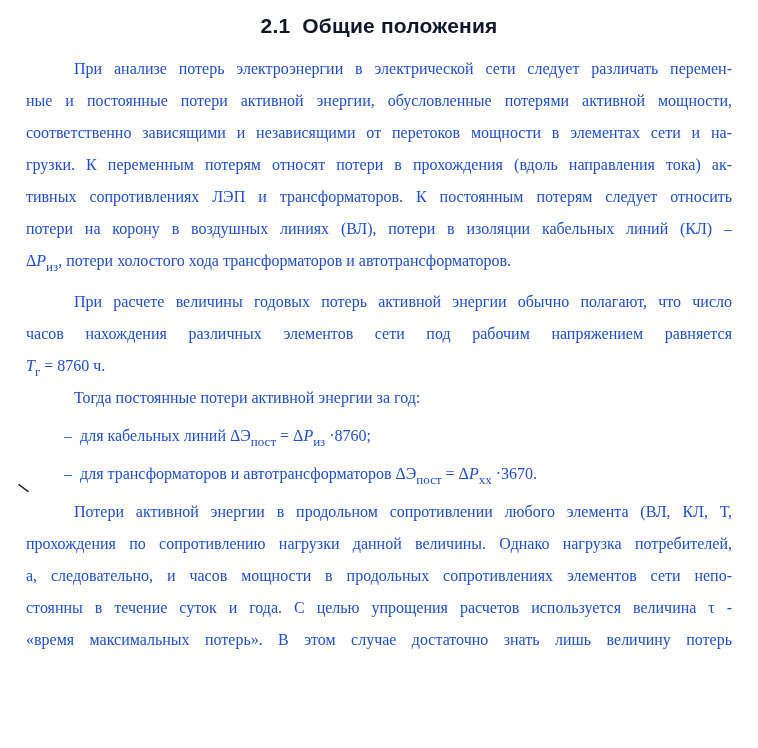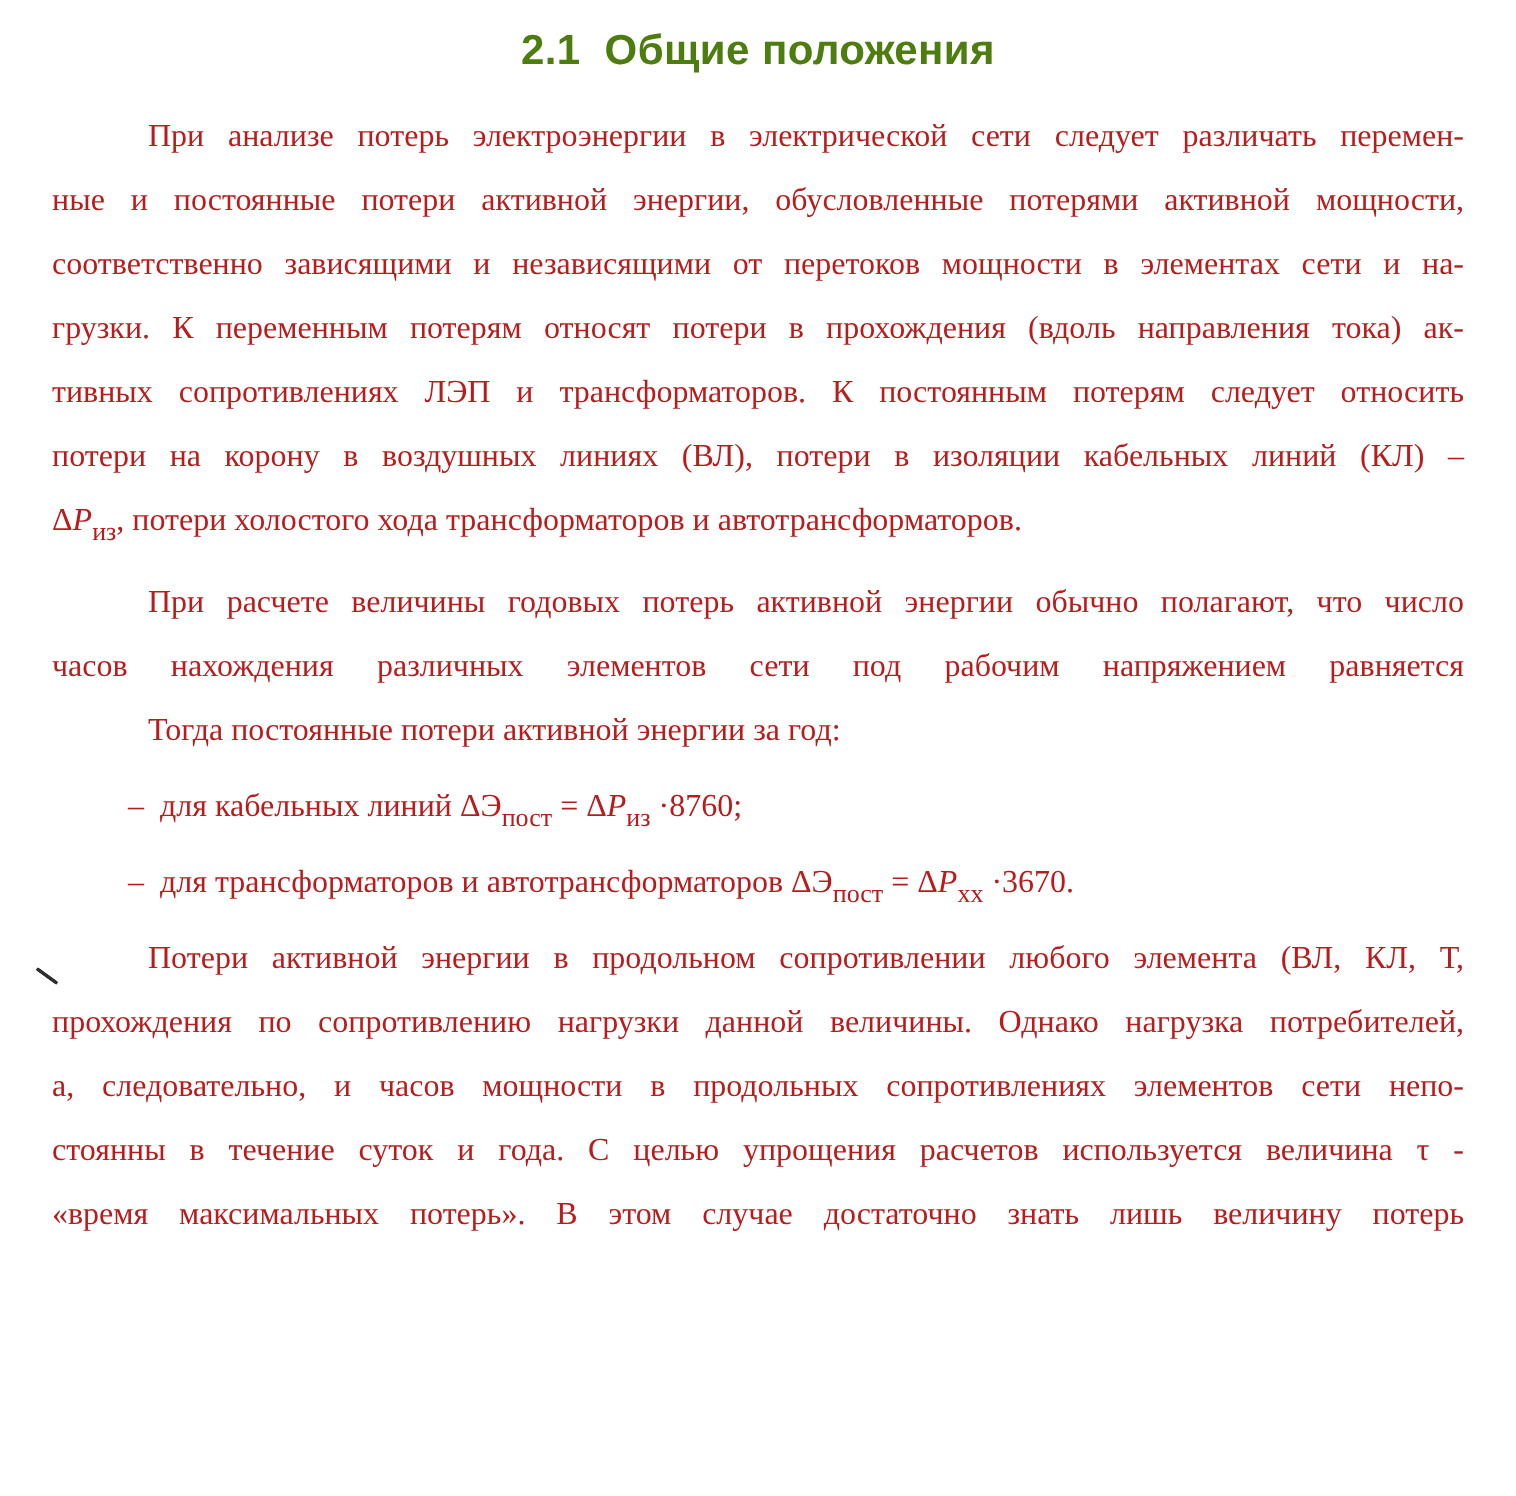--- a/index.html
+++ b/index.html
@@ -15,29 +15,29 @@
   .page {
     padding: 10px 26px 0 26px;
   }
   .doc-title {
     text-align: center;
     font-family: "Liberation Sans", sans-serif;
     font-weight: 700;
     font-size: 21px;
     letter-spacing: 0.2px;
     margin: 4px 0 15px 0;
-    color: #4d7c0f;
+    color: #0f172a;
   }
   .doc-title .num { margin-right: 12px; }
   .doc-body { }
   .line {
     font-size: 16px;
     line-height: 32px;
     letter-spacing: 0;
-    color: #b91c1c;
+    color: #1d4ed8;
   }
   .line.indent { text-indent: 48px; }
   .line.justify { text-align: justify; text-align-last: justify; }
   .line.list { padding-left: 38px; margin: 6px 0; }
   .line.para { margin-top: 9px; }
   .mvar {
     font-style: italic;
     font-family: "Liberation Serif", serif;
   }
   .sub {
@@ -68,20 +68,21 @@
   <div class="doc-body">
       <div class="line indent justify"><span>При анализе потерь электроэнергии в электрической сети следует различать перемен-</span></div>
       <div class="line justify"><span>ные и постоянные потери активной энергии, обусловленные потерями активной мощности,</span></div>
       <div class="line justify"><span>соответственно зависящими и независящими от перетоков мощности в элементах сети и на-</span></div>
       <div class="line justify"><span>грузки. К переменным потерям относят потери в прохождения (вдоль направления тока) ак-</span></div>
       <div class="line justify"><span>тивных сопротивлениях ЛЭП и трансформаторов. К постоянным потерям следует относить</span></div>
       <div class="line justify"><span>потери на корону в воздушных линиях (ВЛ), потери в изоляции кабельных линий (КЛ) –</span></div>
       <div class="line"><span>Δ</span><span class="mvar">P</span><span class="sub">из</span><span>, потери холостого хода трансформаторов и автотрансформаторов.</span></div>
       <div class="line indent justify para"><span>При расчете величины годовых потерь активной энергии обычно полагают, что число</span></div>
       <div class="line justify"><span>часов нахождения различных элементов сети под рабочим напряжением равняется</span></div>
+      <div class="line"><span class="mvar">T</span><span class="sub">г</span><span> = 8760 ч.</span></div>
       <div class="line indent"><span>Тогда постоянные потери активной энергии за год:</span></div>
       <div class="line list"><span>–&nbsp;&nbsp;для кабельных линий ΔЭ</span><span class="sub">пост</span><span> = Δ</span><span class="mvar">P</span><span class="sub">из</span><span> ·8760;</span></div>
       <div class="line list"><span>–&nbsp;&nbsp;для трансформаторов и автотрансформаторов ΔЭ</span><span class="sub">пост</span><span> = Δ</span><span class="mvar">P</span><span class="sub">хх</span><span> ·3670.</span></div>
       <div class="line indent justify"><span>Потери активной энергии в продольном сопротивлении любого элемента (ВЛ, КЛ, Т,</span></div>
       <div class="line justify"><span>прохождения по сопротивлению нагрузки данной величины. Однако нагрузка потребителей,</span></div>
       <div class="line justify"><span>а, следовательно, и часов мощности в продольных сопротивлениях элементов сети непо-</span></div>
       <div class="line justify"><span>стоянны в течение суток и года. С целью упрощения расчетов используется величина τ -</span></div>
       <div class="line justify"><span>«время максимальных потерь». В этом случае достаточно знать лишь величину потерь</span></div>
     </div>
 </div>

